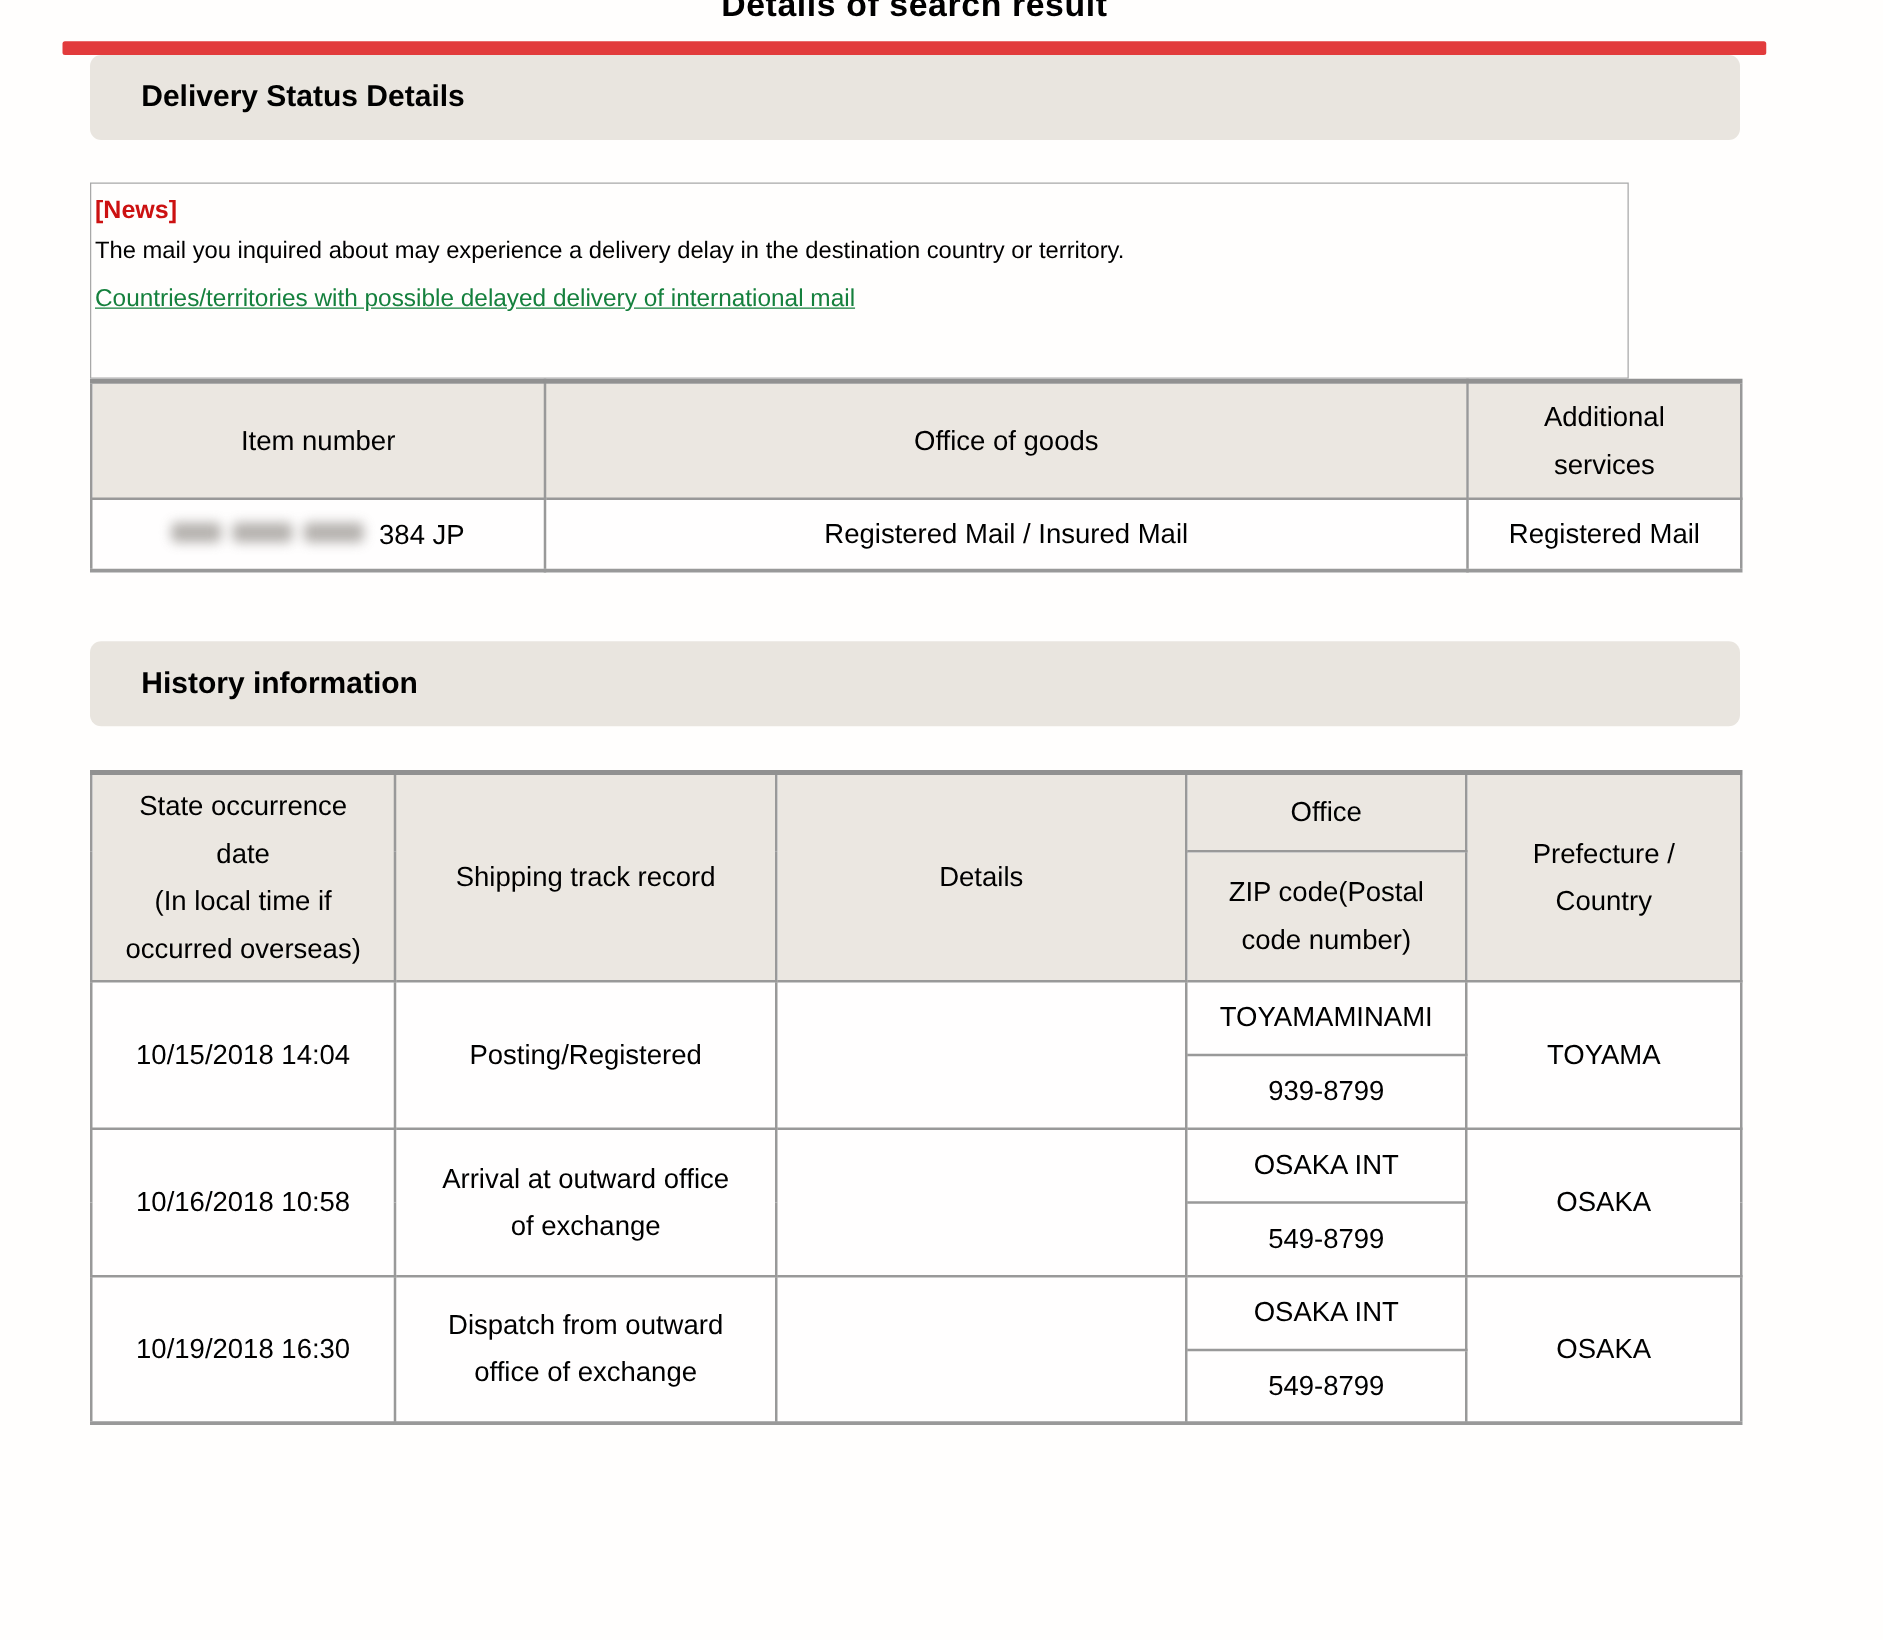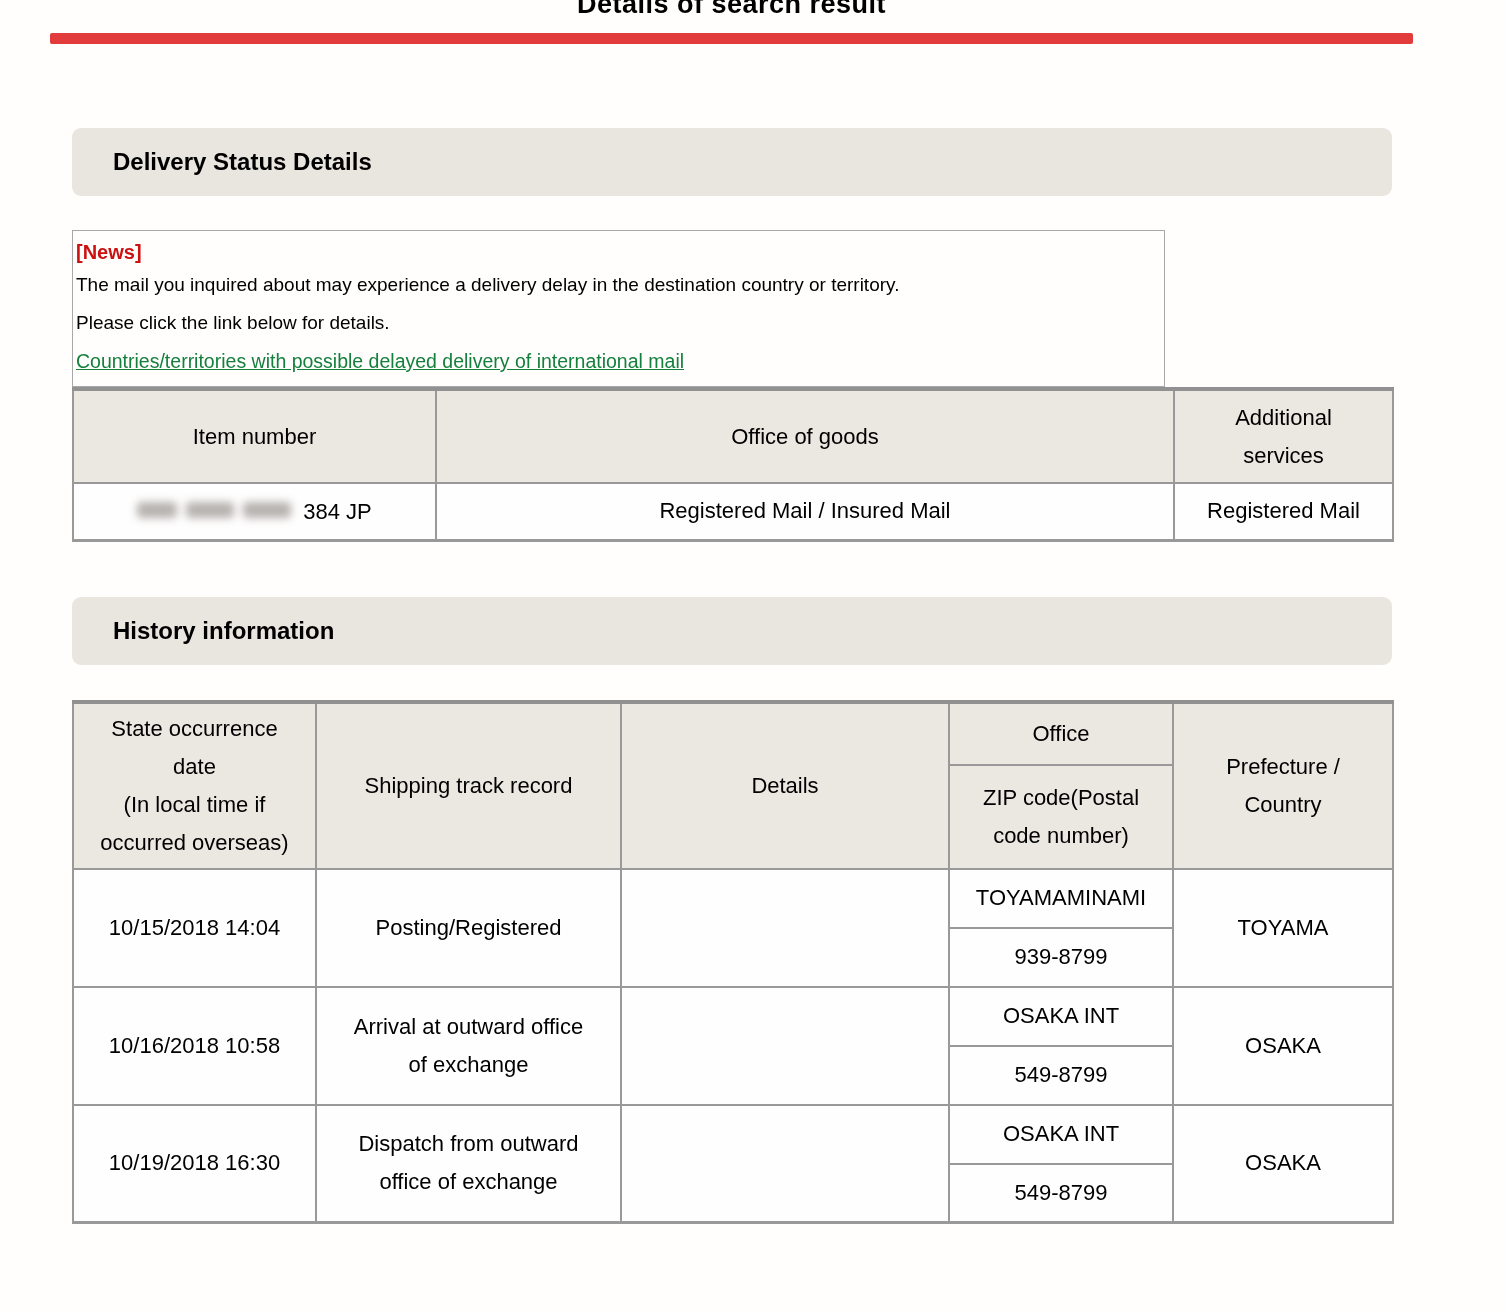--- a/index.html
+++ b/index.html
@@ -35,26 +35,26 @@
     height: 68px;
     box-sizing: border-box;
     background: #e9e5df;
     border-radius: 9px;
     display: flex;
     align-items: center;
     padding-left: 41px;
     font-size: 24px;
     font-weight: bold;
   }
-  .heading-delivery { margin-top: 84px; }
+  .heading-delivery { }
   .heading-history  { margin-top: 55px; }
   
   .news-box {
     margin: 34px 0 0 72px;
-    width: 1093px;
+    width: 1231px;
     height: 157px;
     box-sizing: border-box;
     border: 1px solid #a8a8a8;
     background: #fffefd;
     padding: 7px 12px 0 3px;
     font-size: 19px;
   }
   .news-label {
     color: #cc1111;
     font-weight: bold;
@@ -138,21 +138,20 @@
 
 <div class="red-bar"></div>
 
 <div class="section-heading heading-delivery">
   <span>Delivery Status Details</span>
 </div>
 
 <div class="news-box">
   <div class="news-label">[News]</div>
   <div class="news-line">The mail you inquired about may experience a delivery delay in the destination country or territory.</div>
-  <div class="news-line">Please click the link below for details.</div>
   <a class="news-link">Countries/territories with possible delayed delivery of international mail</a>
 </div>
 
 <table class="tbl item-tbl">
   <colgroup>
     <col style="width:363px">
       <col style="width:738px">
       <col style="width:219px">
   </colgroup>
   <tbody>

